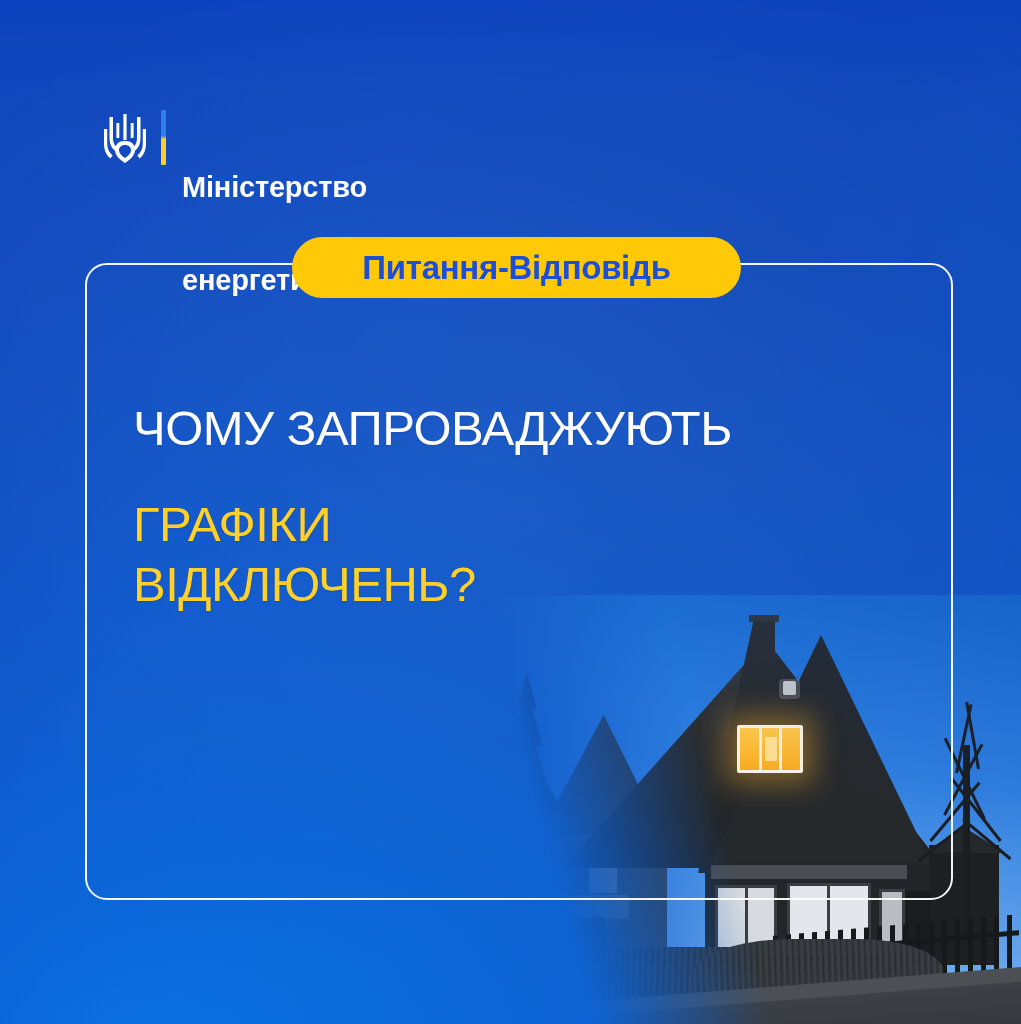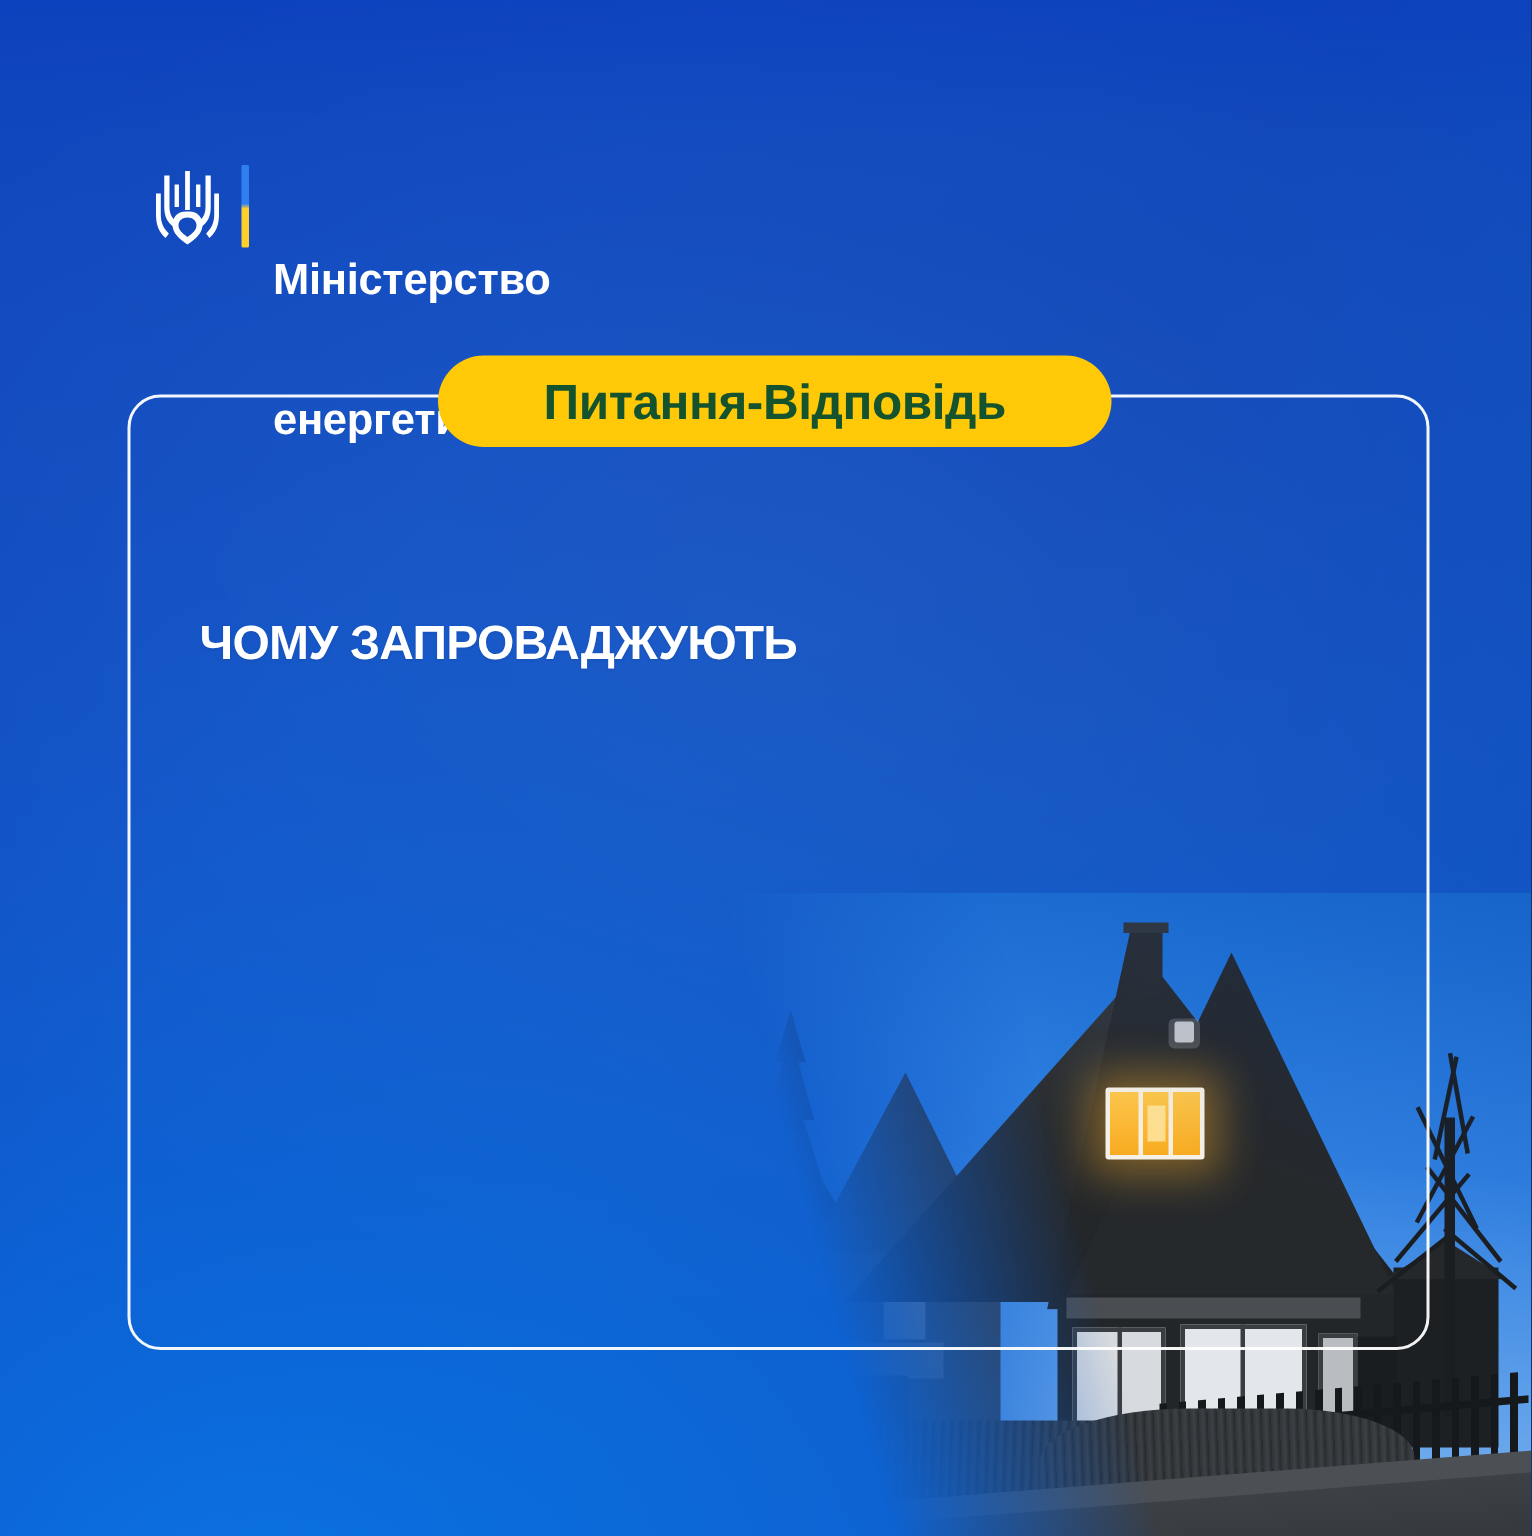--- a/index.html
+++ b/index.html
@@ -70,36 +70,36 @@
   
   .badge {
     position: absolute;
     left: 292px; top: 237px;
     width: 449px; height: 61px;
     background: #ffc907;
     border-radius: 31px;
     display: flex; align-items: center; justify-content: center;
   }
   .badge-label {
-    color: #14532d;
+    color: #1d4ed8;
     font-size: 33px;
     font-weight: 700;
     letter-spacing: -0.3px;
     white-space: nowrap;
   }
 
   
   .headline {
     position: absolute;
     left: 133px; top: 398px;
     width: 760px;
   }
   .hl-line {
-    font-size: 32px;
-    font-weight: 700;
+    font-size: 49px;
+    font-weight: 400;
     line-height: 60px;
     letter-spacing: -0.5px;
     white-space: nowrap;
     text-shadow: 0 1px 2px rgba(0,0,0,0.10);
   }
   .hl-white { color: #ffffff; }
   .hl-yellow { color: #ffd02a; }
   .hl-gap { height: 36px; }
 
   
@@ -341,15 +341,17 @@
     </div>
   </div>
 
   <div class="badge">
     <span class="badge-label">Питання-Відповідь</span>
   </div>
 
   <div class="headline">
     <div class="hl-line hl-white">ЧОМУ ЗАПРОВАДЖУЮТЬ</div>
     <div class="hl-gap"></div>
+    <div class="hl-line hl-yellow">ГРАФІКИ</div>
+    <div class="hl-line hl-yellow">ВІДКЛЮЧЕНЬ?</div>
   </div>
 
 </div>
 
 </body></html>

